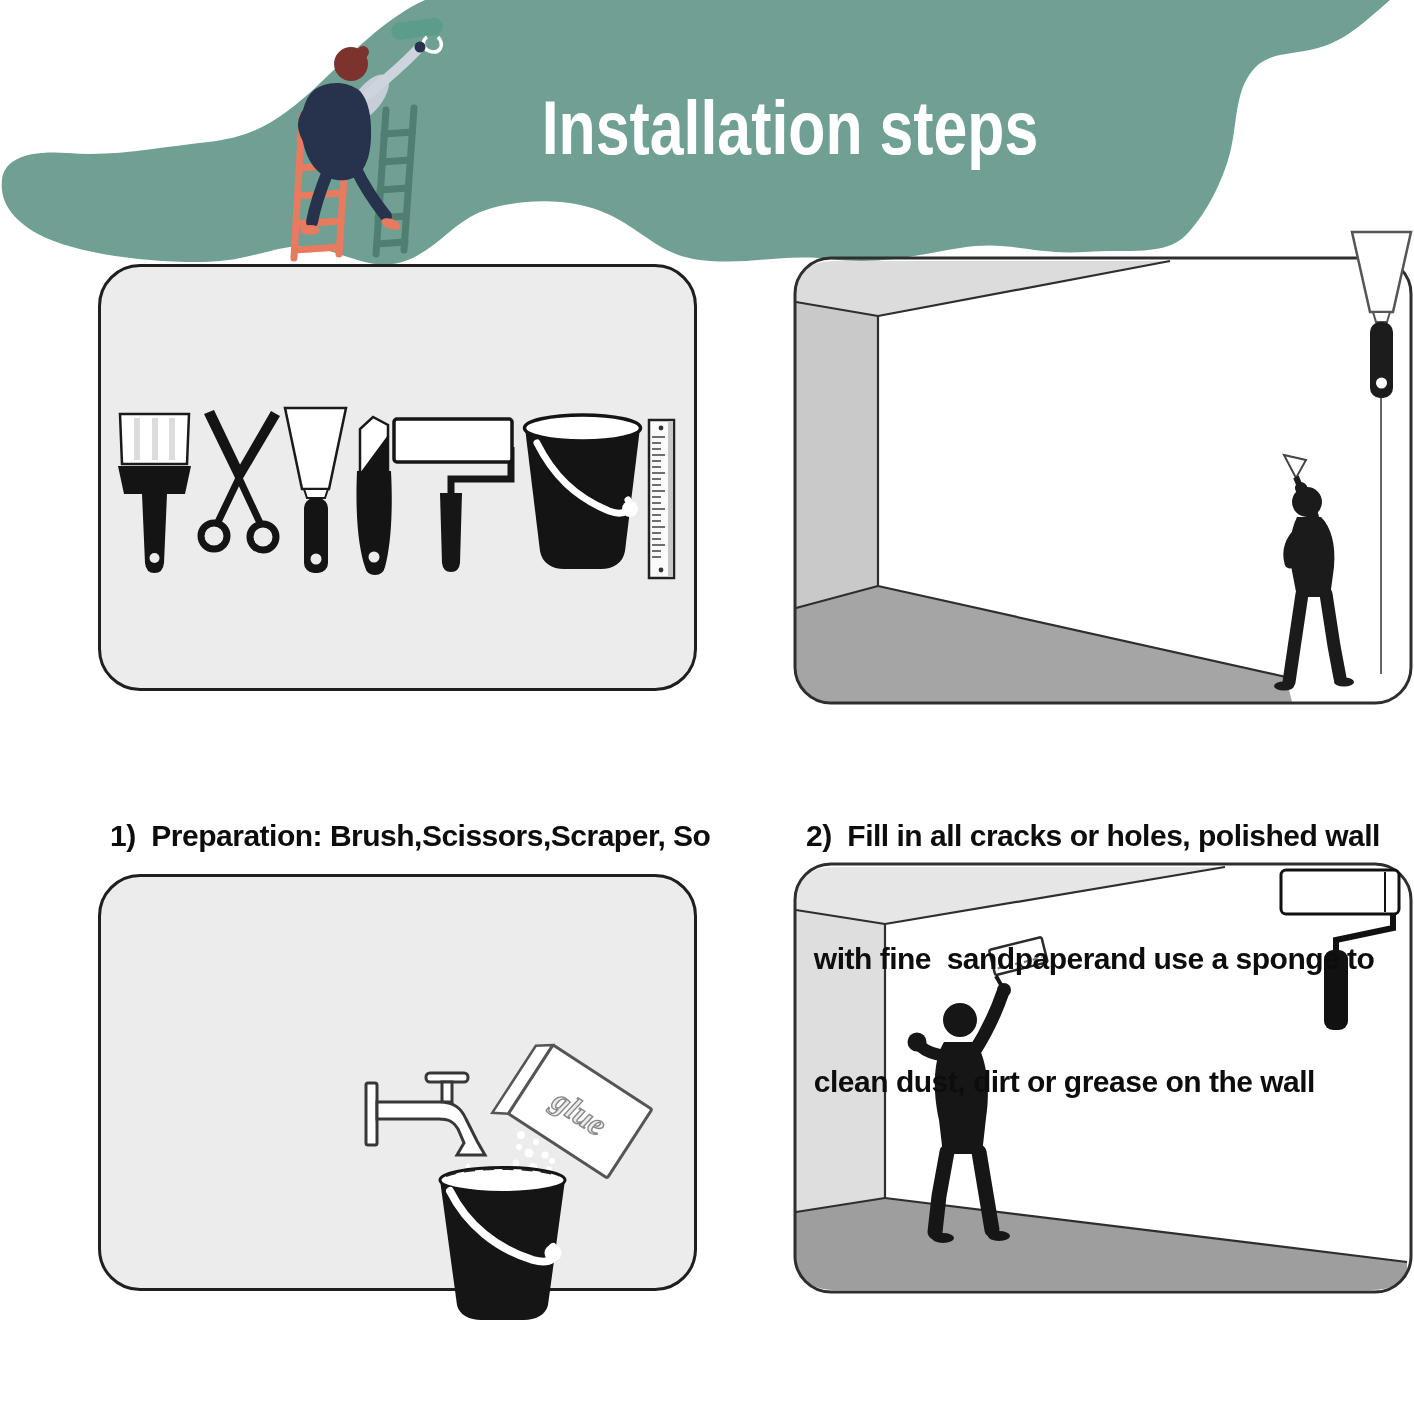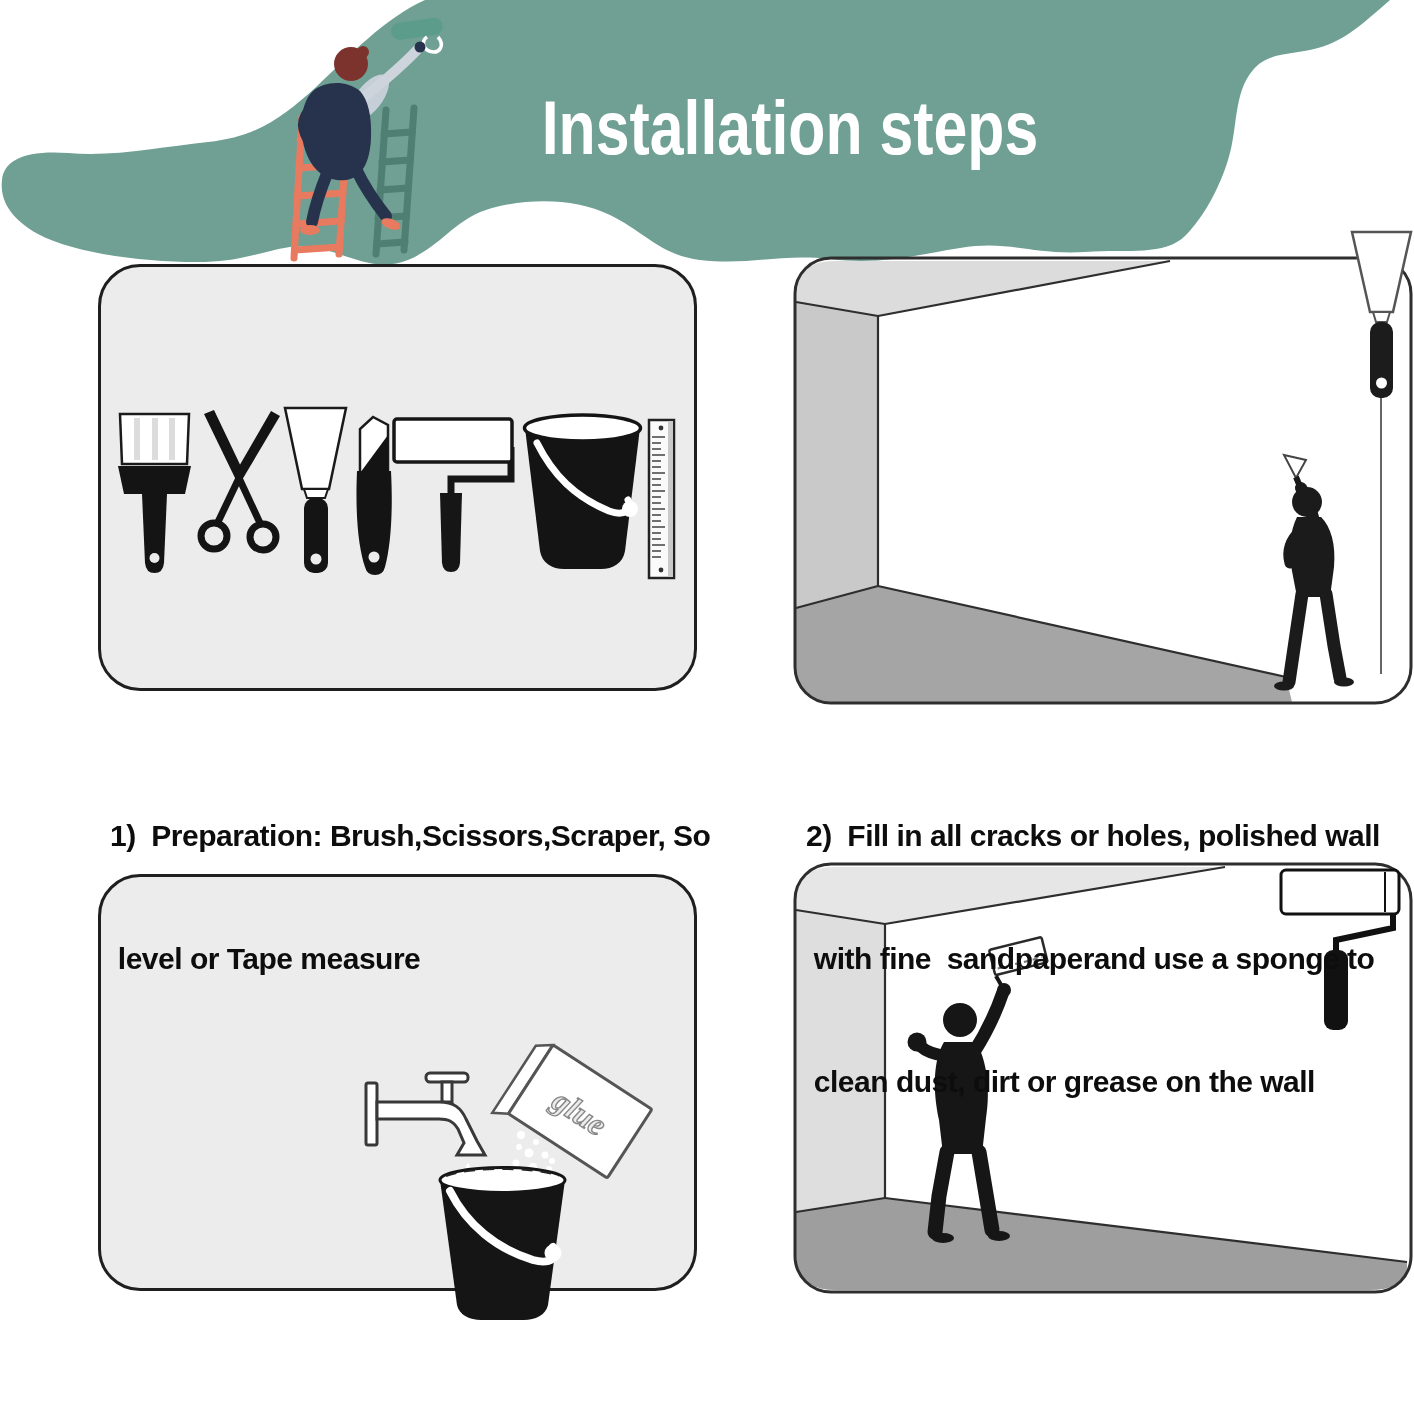--- a/index.html
+++ b/index.html
@@ -285,21 +285,20 @@
     <g>
       <rect x="488" y="8" width="118" height="44" rx="5" fill="#ffffff" stroke="#111" stroke-width="3"></rect>
       <line x1="592" y1="10" x2="592" y2="50" stroke="#111" stroke-width="2"></line>
       <path d="M 600,52 L 600,66 L 543,78 L 543,88" fill="none" stroke="#111" stroke-width="6"></path>
       <rect x="531" y="88" width="24" height="80" rx="9" fill="#111"></rect>
     </g>
   </svg>
 
   <div class="caption" style="left:110px;top:733px;">
     <div>1)  Preparation: Brush,Scissors,Scraper, So</div>
-    <div> level or Tape measure</div>
   </div>
   <div class="caption" style="left:806px;top:733px;">
     <div>2)  Fill in all cracks or holes, polished wall</div>
     <div> with fine  sandpaperand use a sponge to</div>
     <div> clean dust, dirt or grease on the wall</div>
   </div>
   <div class="caption" style="left:110px;top:1352px;">
     
     
   </div>

